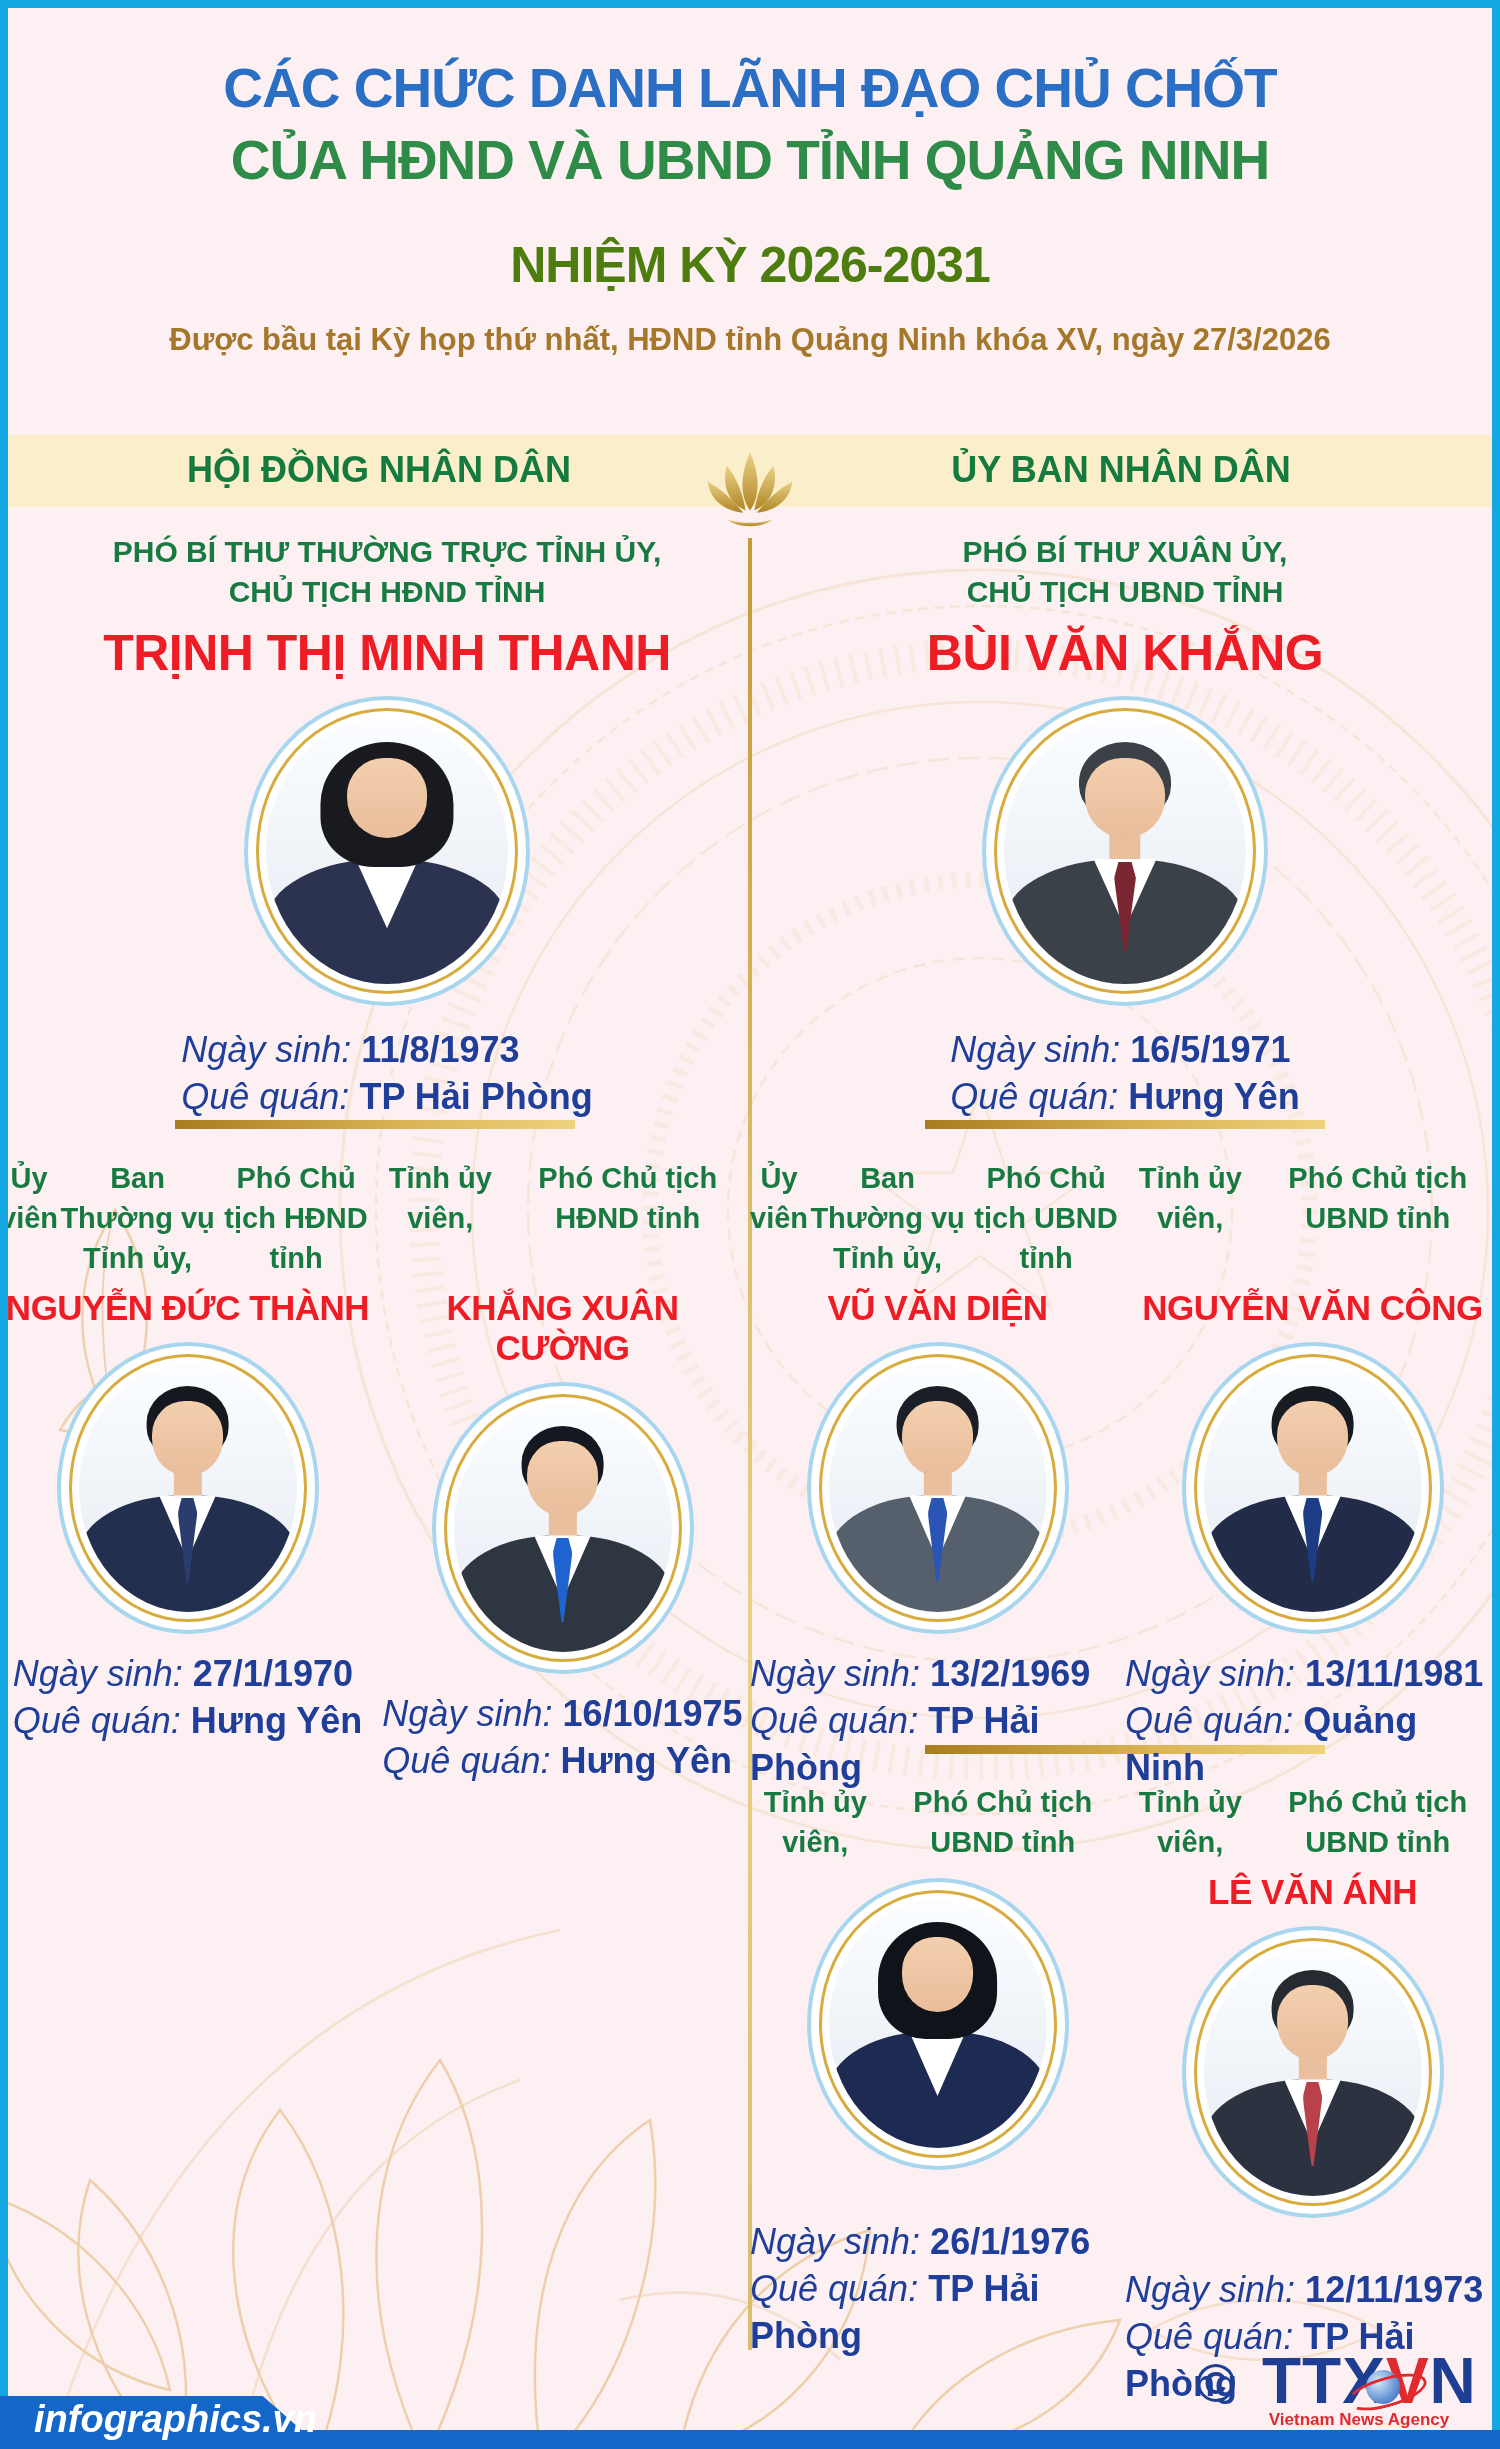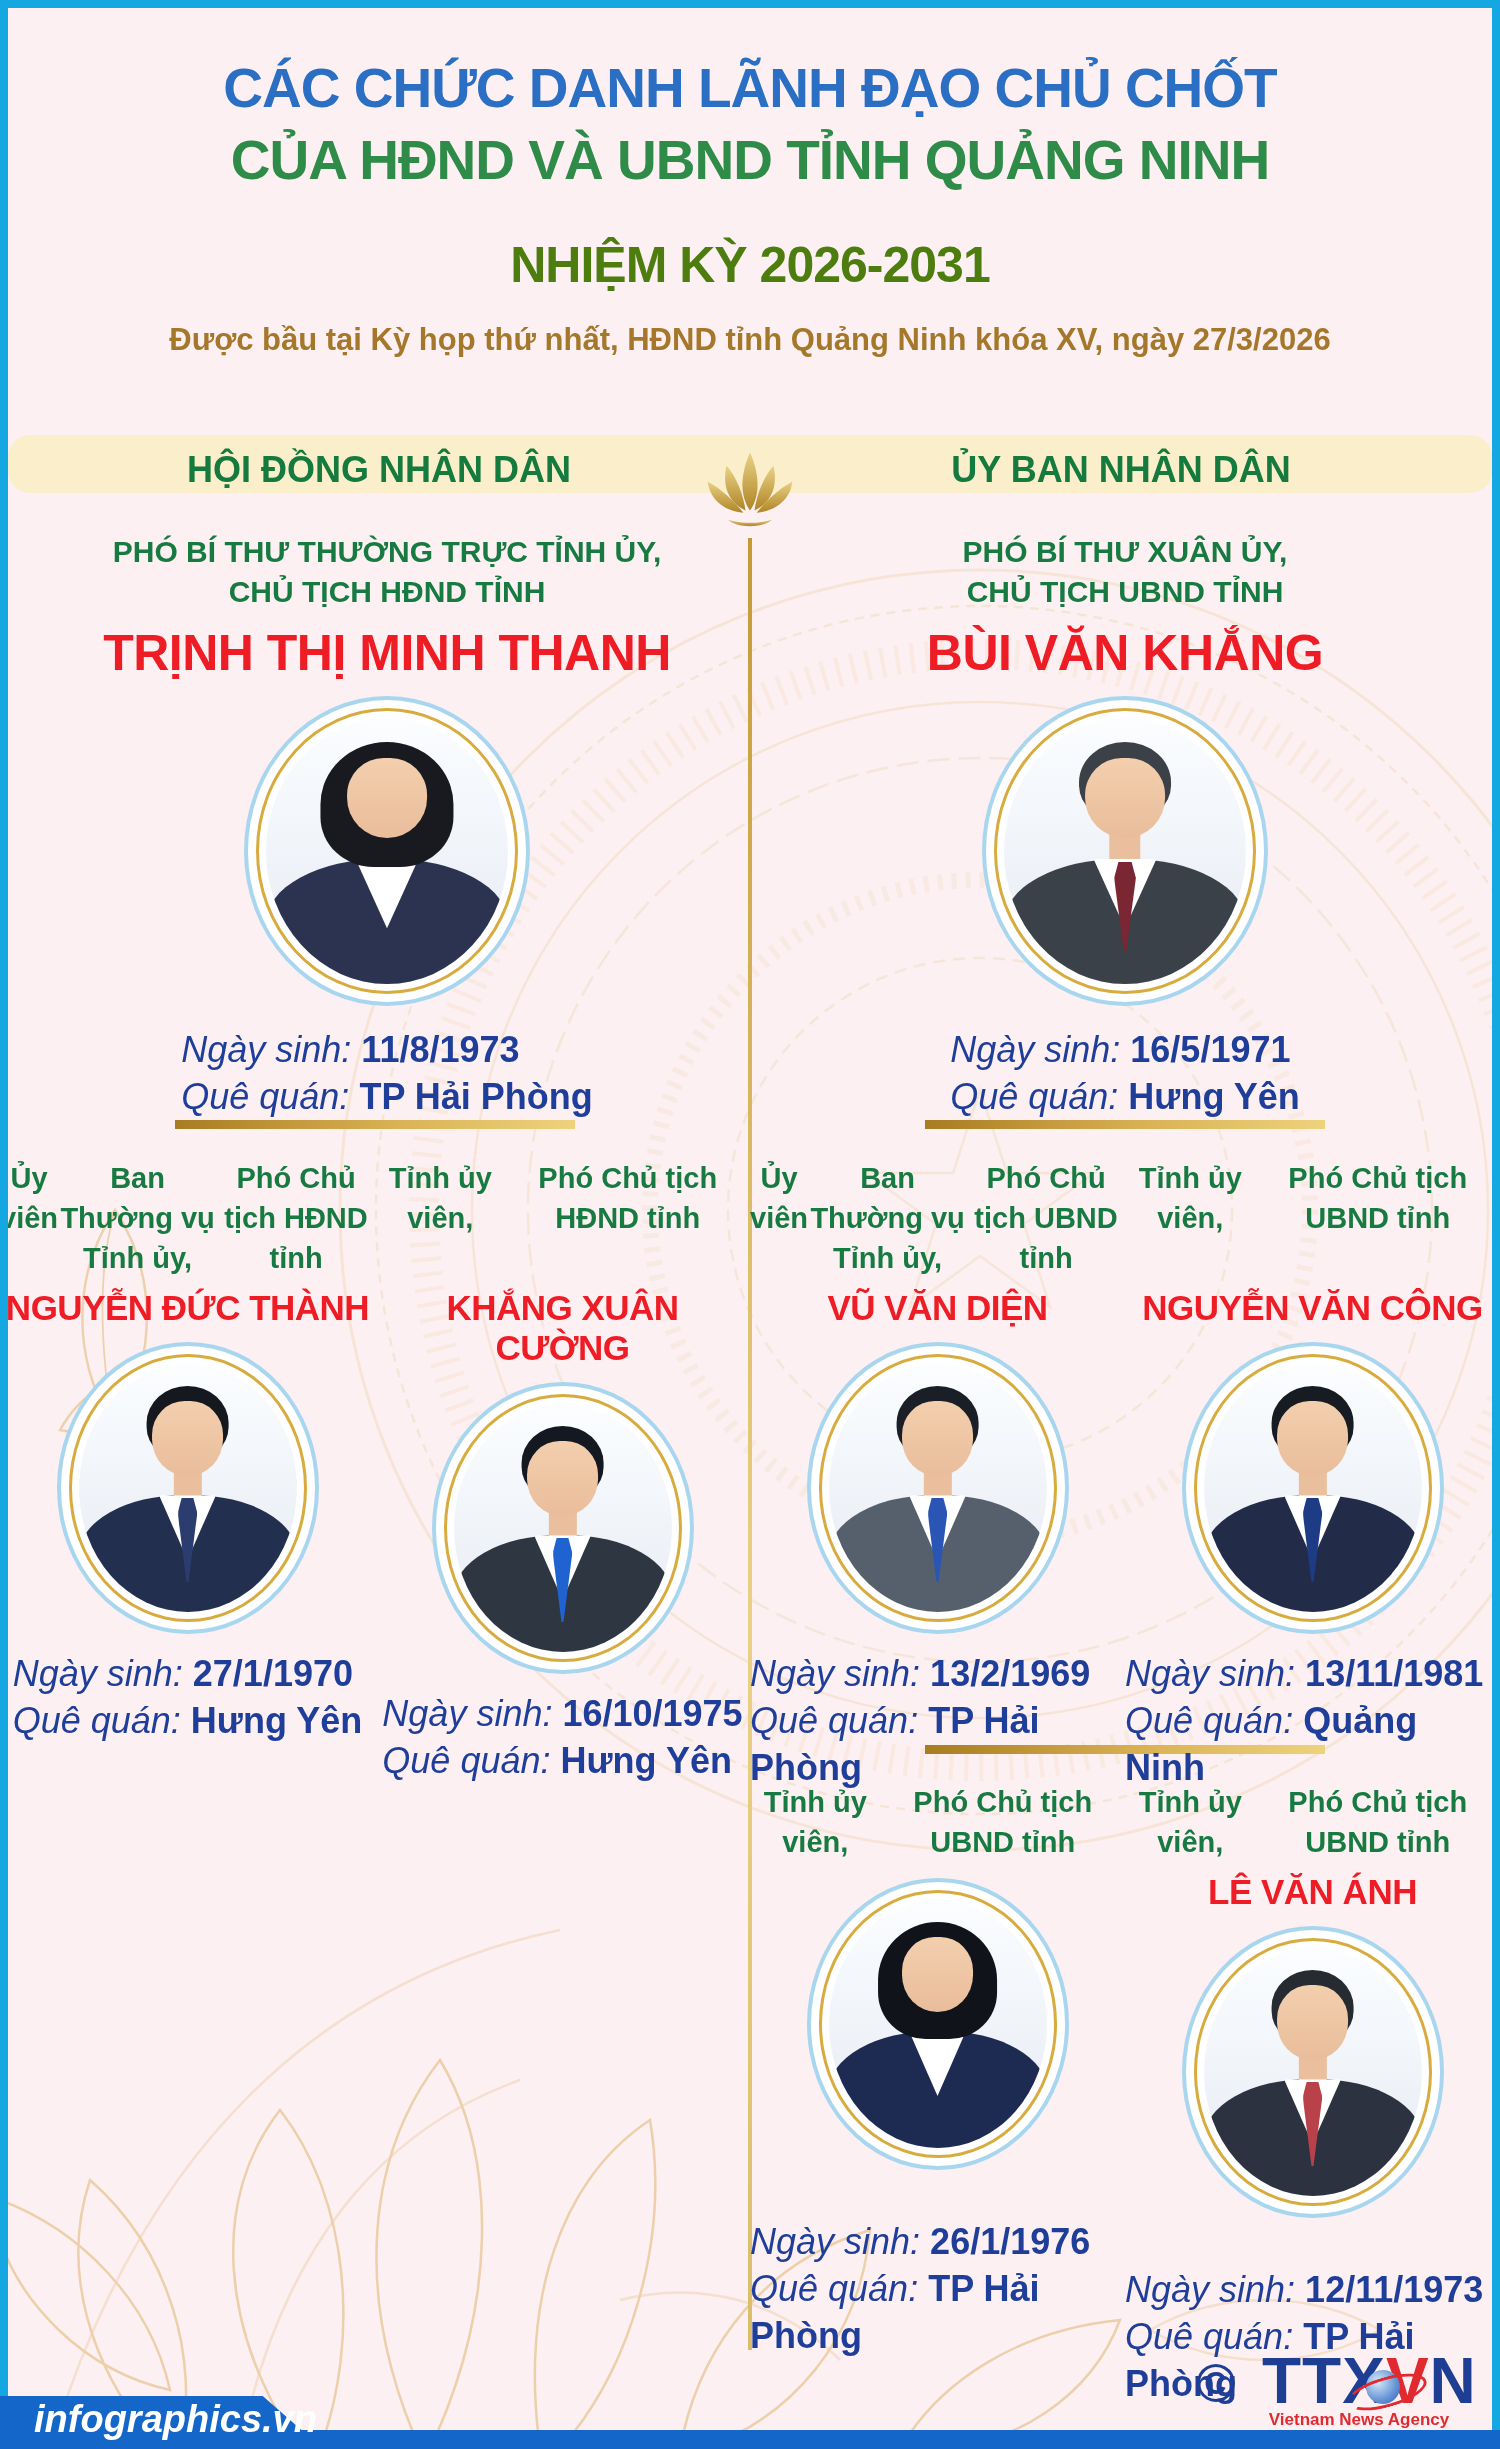--- a/index.html
+++ b/index.html
@@ -12,21 +12,21 @@
   .b-right{top:0;bottom:0;right:0;width:8px;}
   
   .decor{position:absolute;top:0;left:0;z-index:0;pointer-events:none;}
   
   .hline{position:absolute;left:0;right:0;text-align:center;font-weight:bold;z-index:2;letter-spacing:-1px;}
   .t1{top:56px;font-size:55px;color:#2a6fc3;}
   .t2{top:128px;font-size:55px;color:#2e8b48;}
   .t3{top:236px;font-size:50px;color:#4d7c0f;}
   .sub{top:322px;font-size:31px;color:#a5772b;letter-spacing:0;}
   
-  .band{position:absolute;top:435px;left:8px;right:8px;height:58px;background:#fbeeca;display:flex;z-index:1;border-radius:22px;}
+  .band{position:absolute;top:435px;left:8px;right:8px;height:72px;background:#fbeeca;display:flex;z-index:1;}
   .band .half{width:50%;text-align:center;line-height:70px;font-size:36px;font-weight:bold;color:#157a3e;}
   
   .lotus{position:absolute;left:694px;top:448px;z-index:2;}
   .stem{position:absolute;left:748px;top:538px;width:4px;height:1812px;z-index:1;
         background:linear-gradient(180deg,#c59a36,#e9d186 60%,#d9bd6a);}
   
   .bar{position:absolute;height:9px;z-index:1;background:linear-gradient(90deg,#a87c20,#d9b254 55%,#eed27c);}
   .bar1{left:175px;top:1120px;width:400px;}
   .bar2{left:925px;top:1120px;width:400px;}
   .bar3{left:925px;top:1745px;width:400px;}

